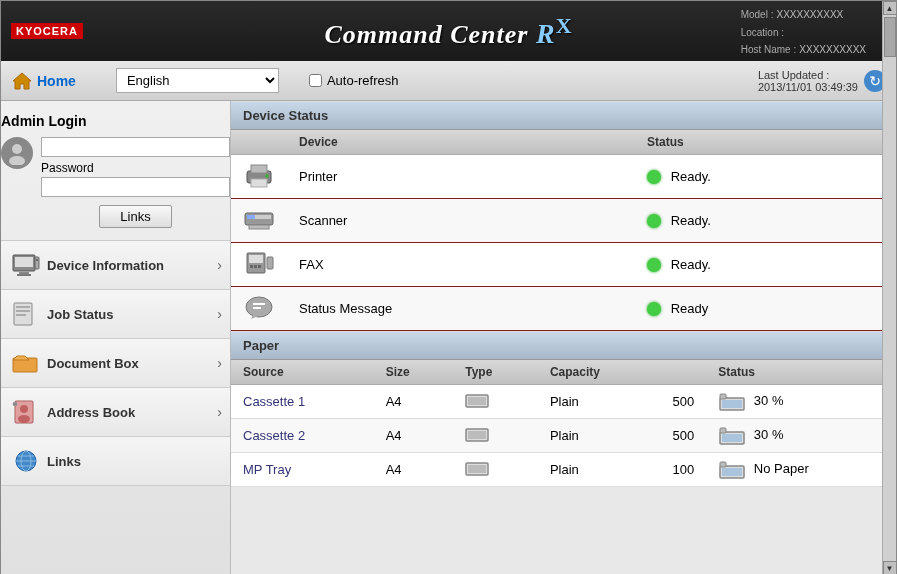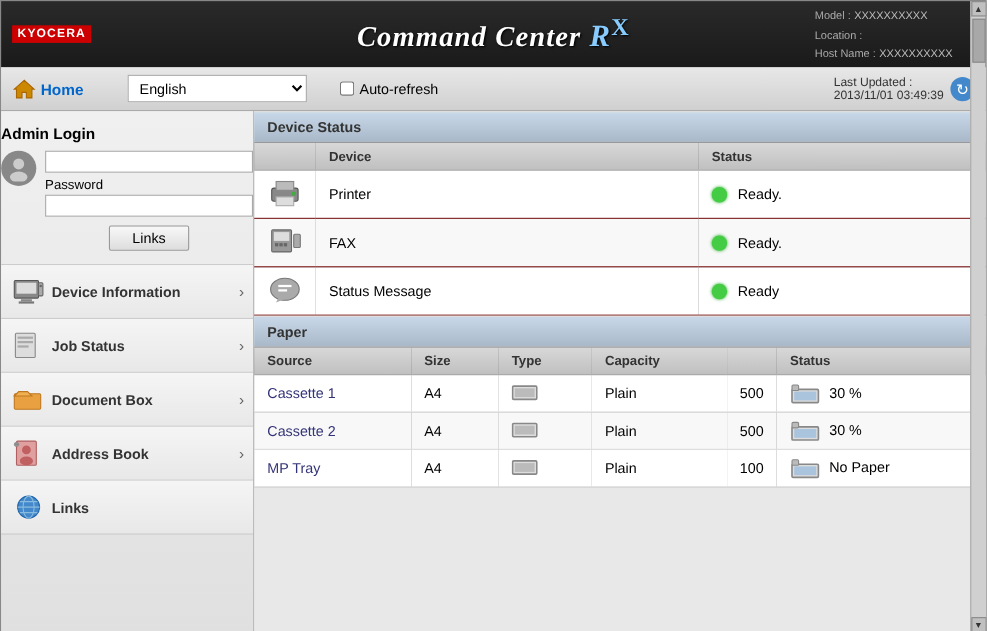--- a/index.html
+++ b/index.html
@@ -486,20 +486,33 @@
                     <circle cx="24" cy="15" r="2" fill="#44aa44"></circle>
                   </svg></td>
       <td>Printer</td>
       <td>
         <span class="status-dot" style="background:#44cc44;"></span>
         Ready.
       </td>
     </tr>
               <tr>
       <td class="device-icon-cell"><svg width="32" height="28" viewBox="0 0 32 28">
+                    <rect x="2" y="8" width="28" height="12" rx="2" fill="#999" stroke="#666" stroke-width="1"></rect>
+                    <rect x="4" y="10" width="24" height="4" fill="#ccc"></rect>
+                    <rect x="4" y="10" width="8" height="4" fill="#88aaff"></rect>
+                    <rect x="6" y="20" width="20" height="4" fill="#bbb" stroke="#888" stroke-width="1"></rect>
+                  </svg></td>
+      <td>Scanner</td>
+      <td>
+        <span class="status-dot" style="background:#44cc44;"></span>
+        Ready.
+      </td>
+    </tr>
+              <tr>
+      <td class="device-icon-cell"><svg width="32" height="28" viewBox="0 0 32 28">
                     <rect x="4" y="4" width="18" height="20" rx="1" fill="#999" stroke="#666" stroke-width="1"></rect>
                     <rect x="6" y="6" width="14" height="8" fill="#ddd"></rect>
                     <rect x="24" y="8" width="6" height="12" rx="1" fill="#aaa" stroke="#777" stroke-width="1"></rect>
                     <rect x="7" y="16" width="3" height="3" fill="#666"></rect>
                     <rect x="11" y="16" width="3" height="3" fill="#666"></rect>
                     <rect x="15" y="16" width="3" height="3" fill="#666"></rect>
                   </svg></td>
       <td>FAX</td>
       <td>
         <span class="status-dot" style="background:#44cc44;"></span>

